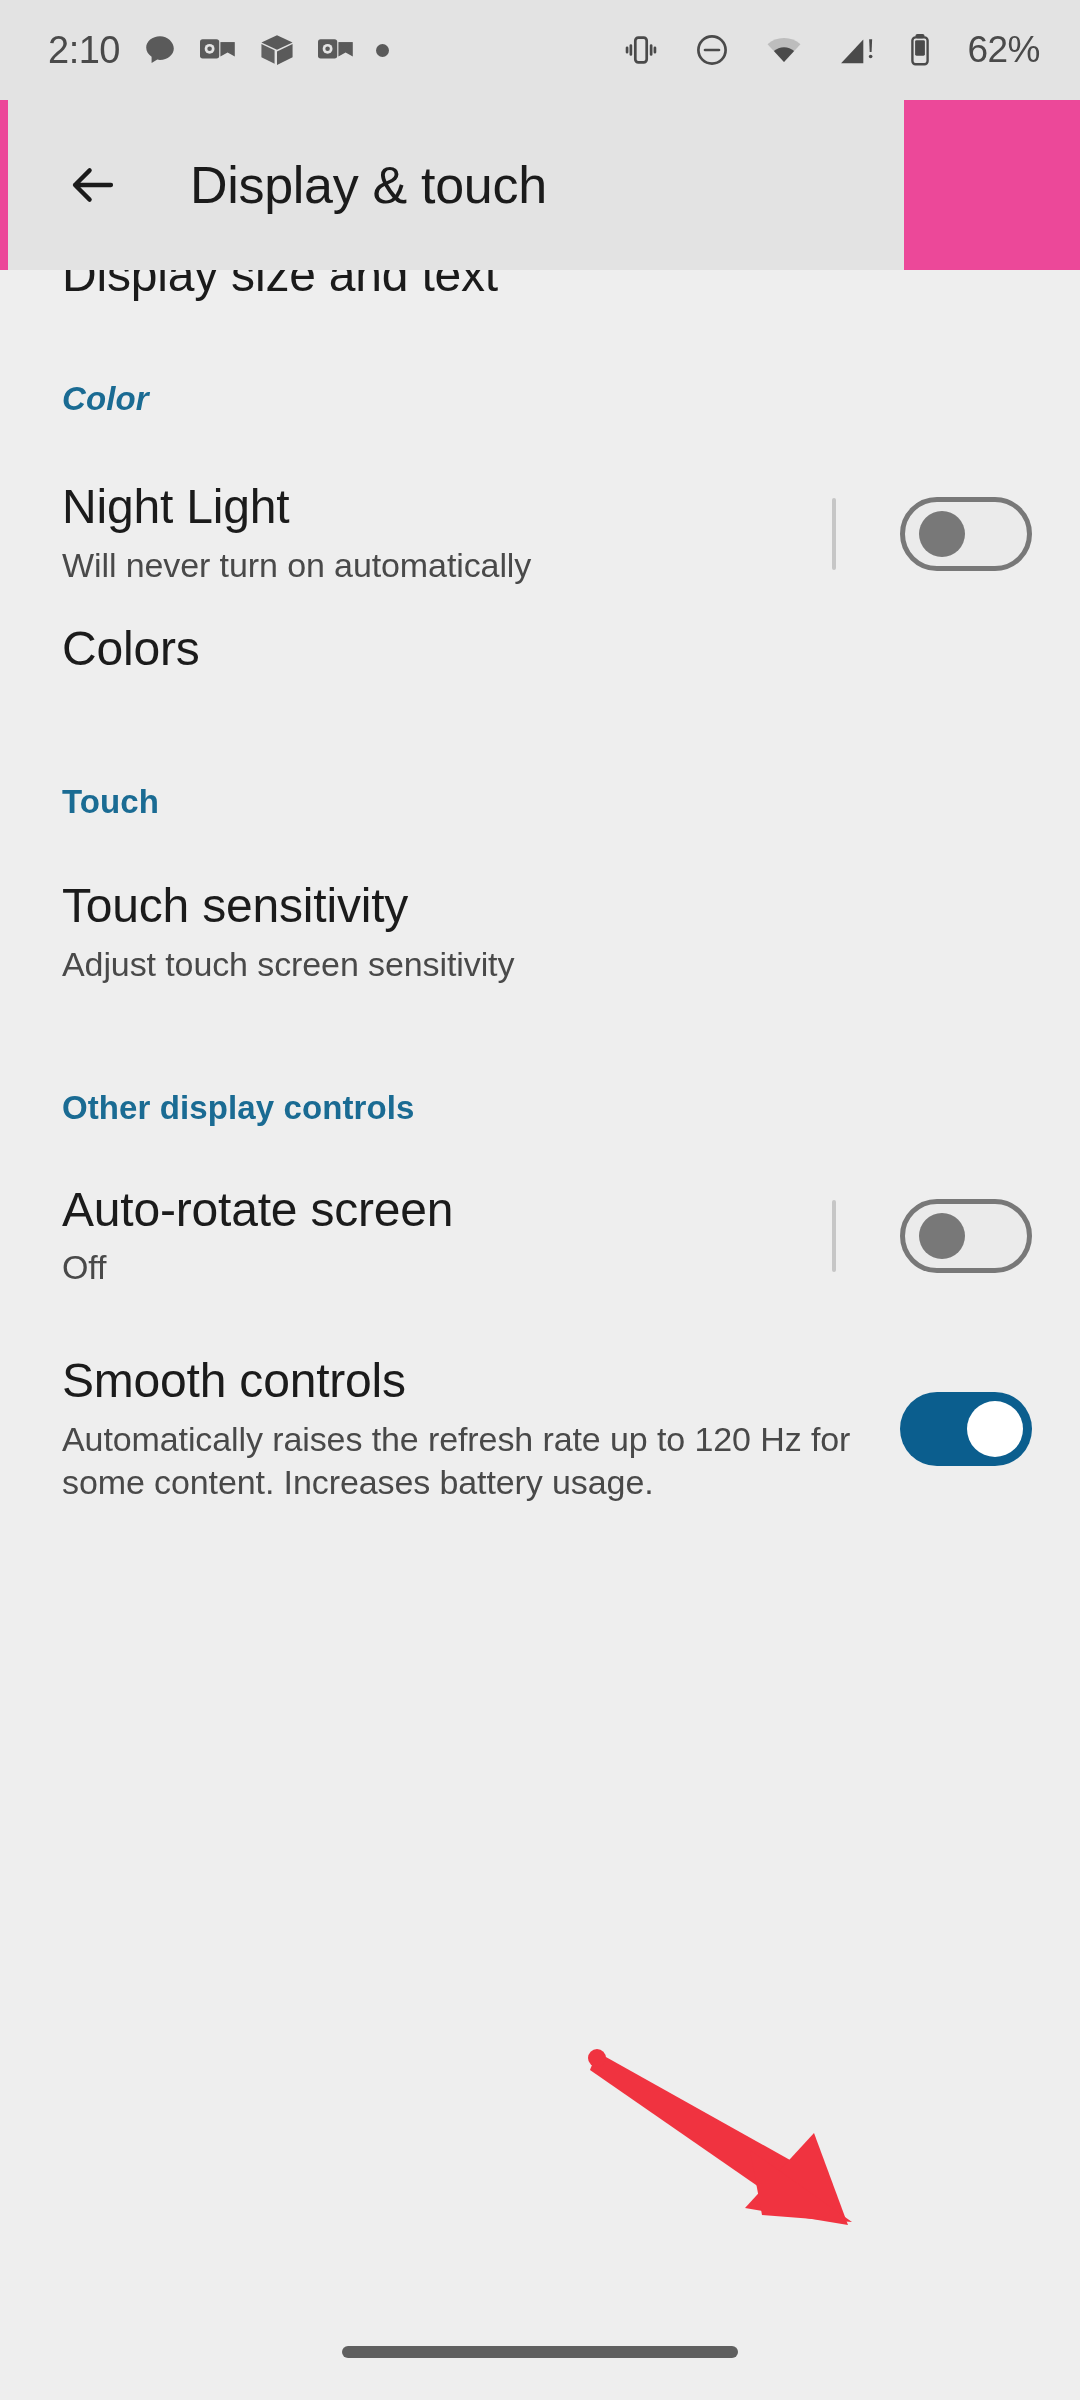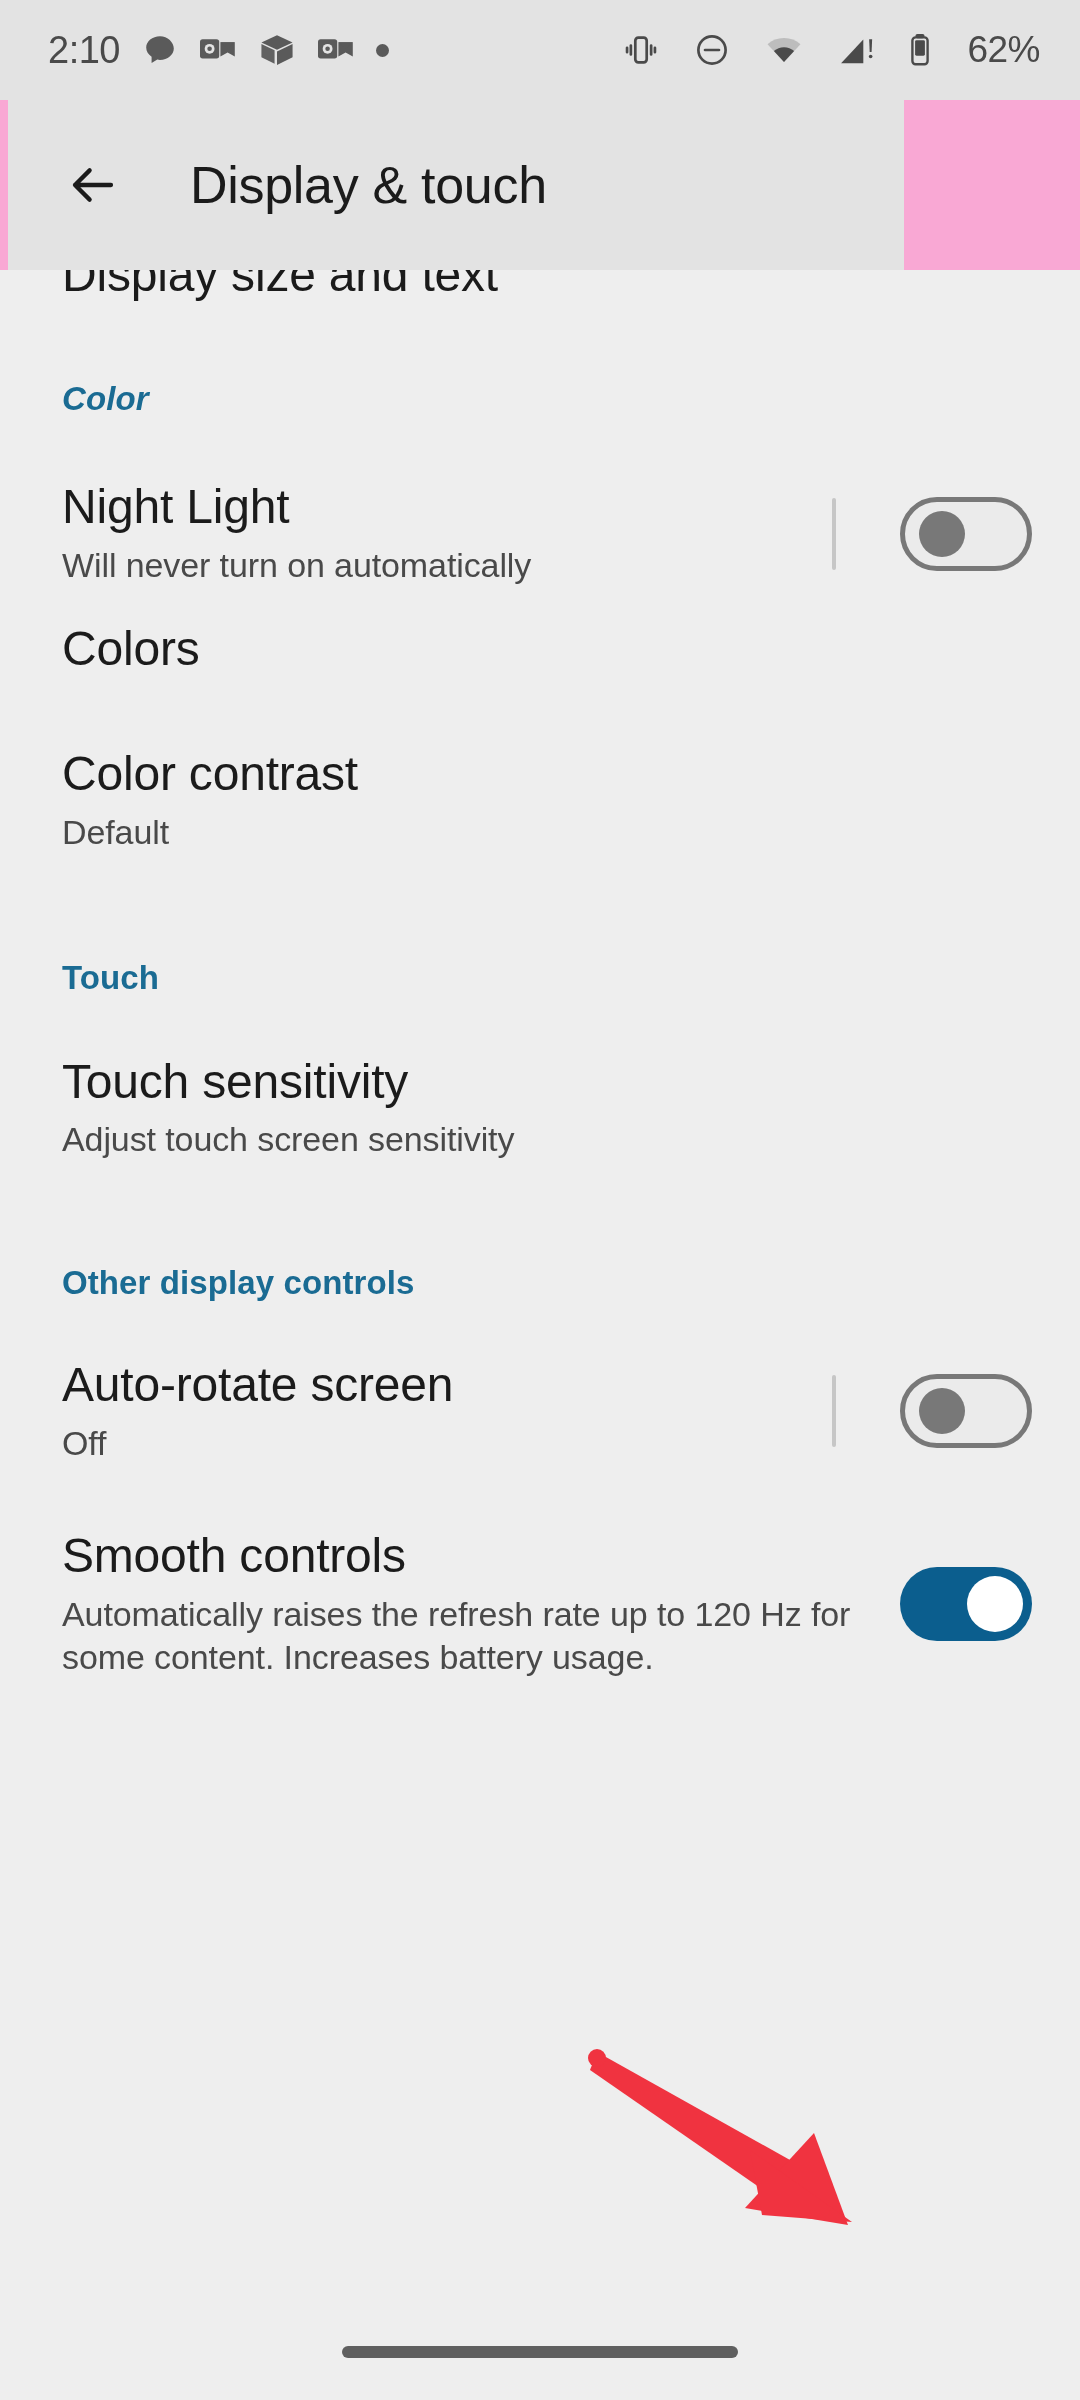--- a/index.html
+++ b/index.html
@@ -2,21 +2,21 @@
 <html><head>
 <meta charset="utf-8">
 <style>
   * { margin:0; padding:0; box-sizing:border-box; }
   html, body {
     width:1080px; height:2400px;
     background:#EEEEEE;
     font-family:"Liberation Sans", sans-serif;
     overflow:hidden;
   }
-  .phone { position:relative; width:1080px; height:2400px; background:#f9a8d4; }
+  .phone { position:relative; width:1080px; height:2400px; background:#ec4899; }
 
   
   .statusbar {
     position:absolute; top:0; left:0; width:1080px; height:100px;
     background:#E3E3E3;
     display:flex; align-items:center;
     padding:0 40px 0 48px;
   }
   .sb-left { display:flex; align-items:center; gap:22px; flex:1; }
   .sb-time { font-size:38px; color:#4A4A4A; letter-spacing:-0.5px; line-height:1; }
@@ -193,26 +193,20 @@
         </div>
       </div>
     </div>
 
     <div class="row" style="margin-top:32px;">
       <div class="row-texts">
         <div class="row-title">Colors</div>
       </div>
     </div>
 
-    <div class="row" style="margin-top:68px;">
-      <div class="row-texts">
-        <div class="row-title">Color contrast</div>
-        <div class="row-sub">Default</div>
-      </div>
-    </div>
 
     <div class="section-head" style="margin-top:104px;">Touch</div>
 
     <div class="row" style="margin-top:58px;">
       <div class="row-texts">
         <div class="row-title">Touch sensitivity</div>
         <div class="row-sub">Adjust touch screen sensitivity</div>
       </div>
     </div>
 

